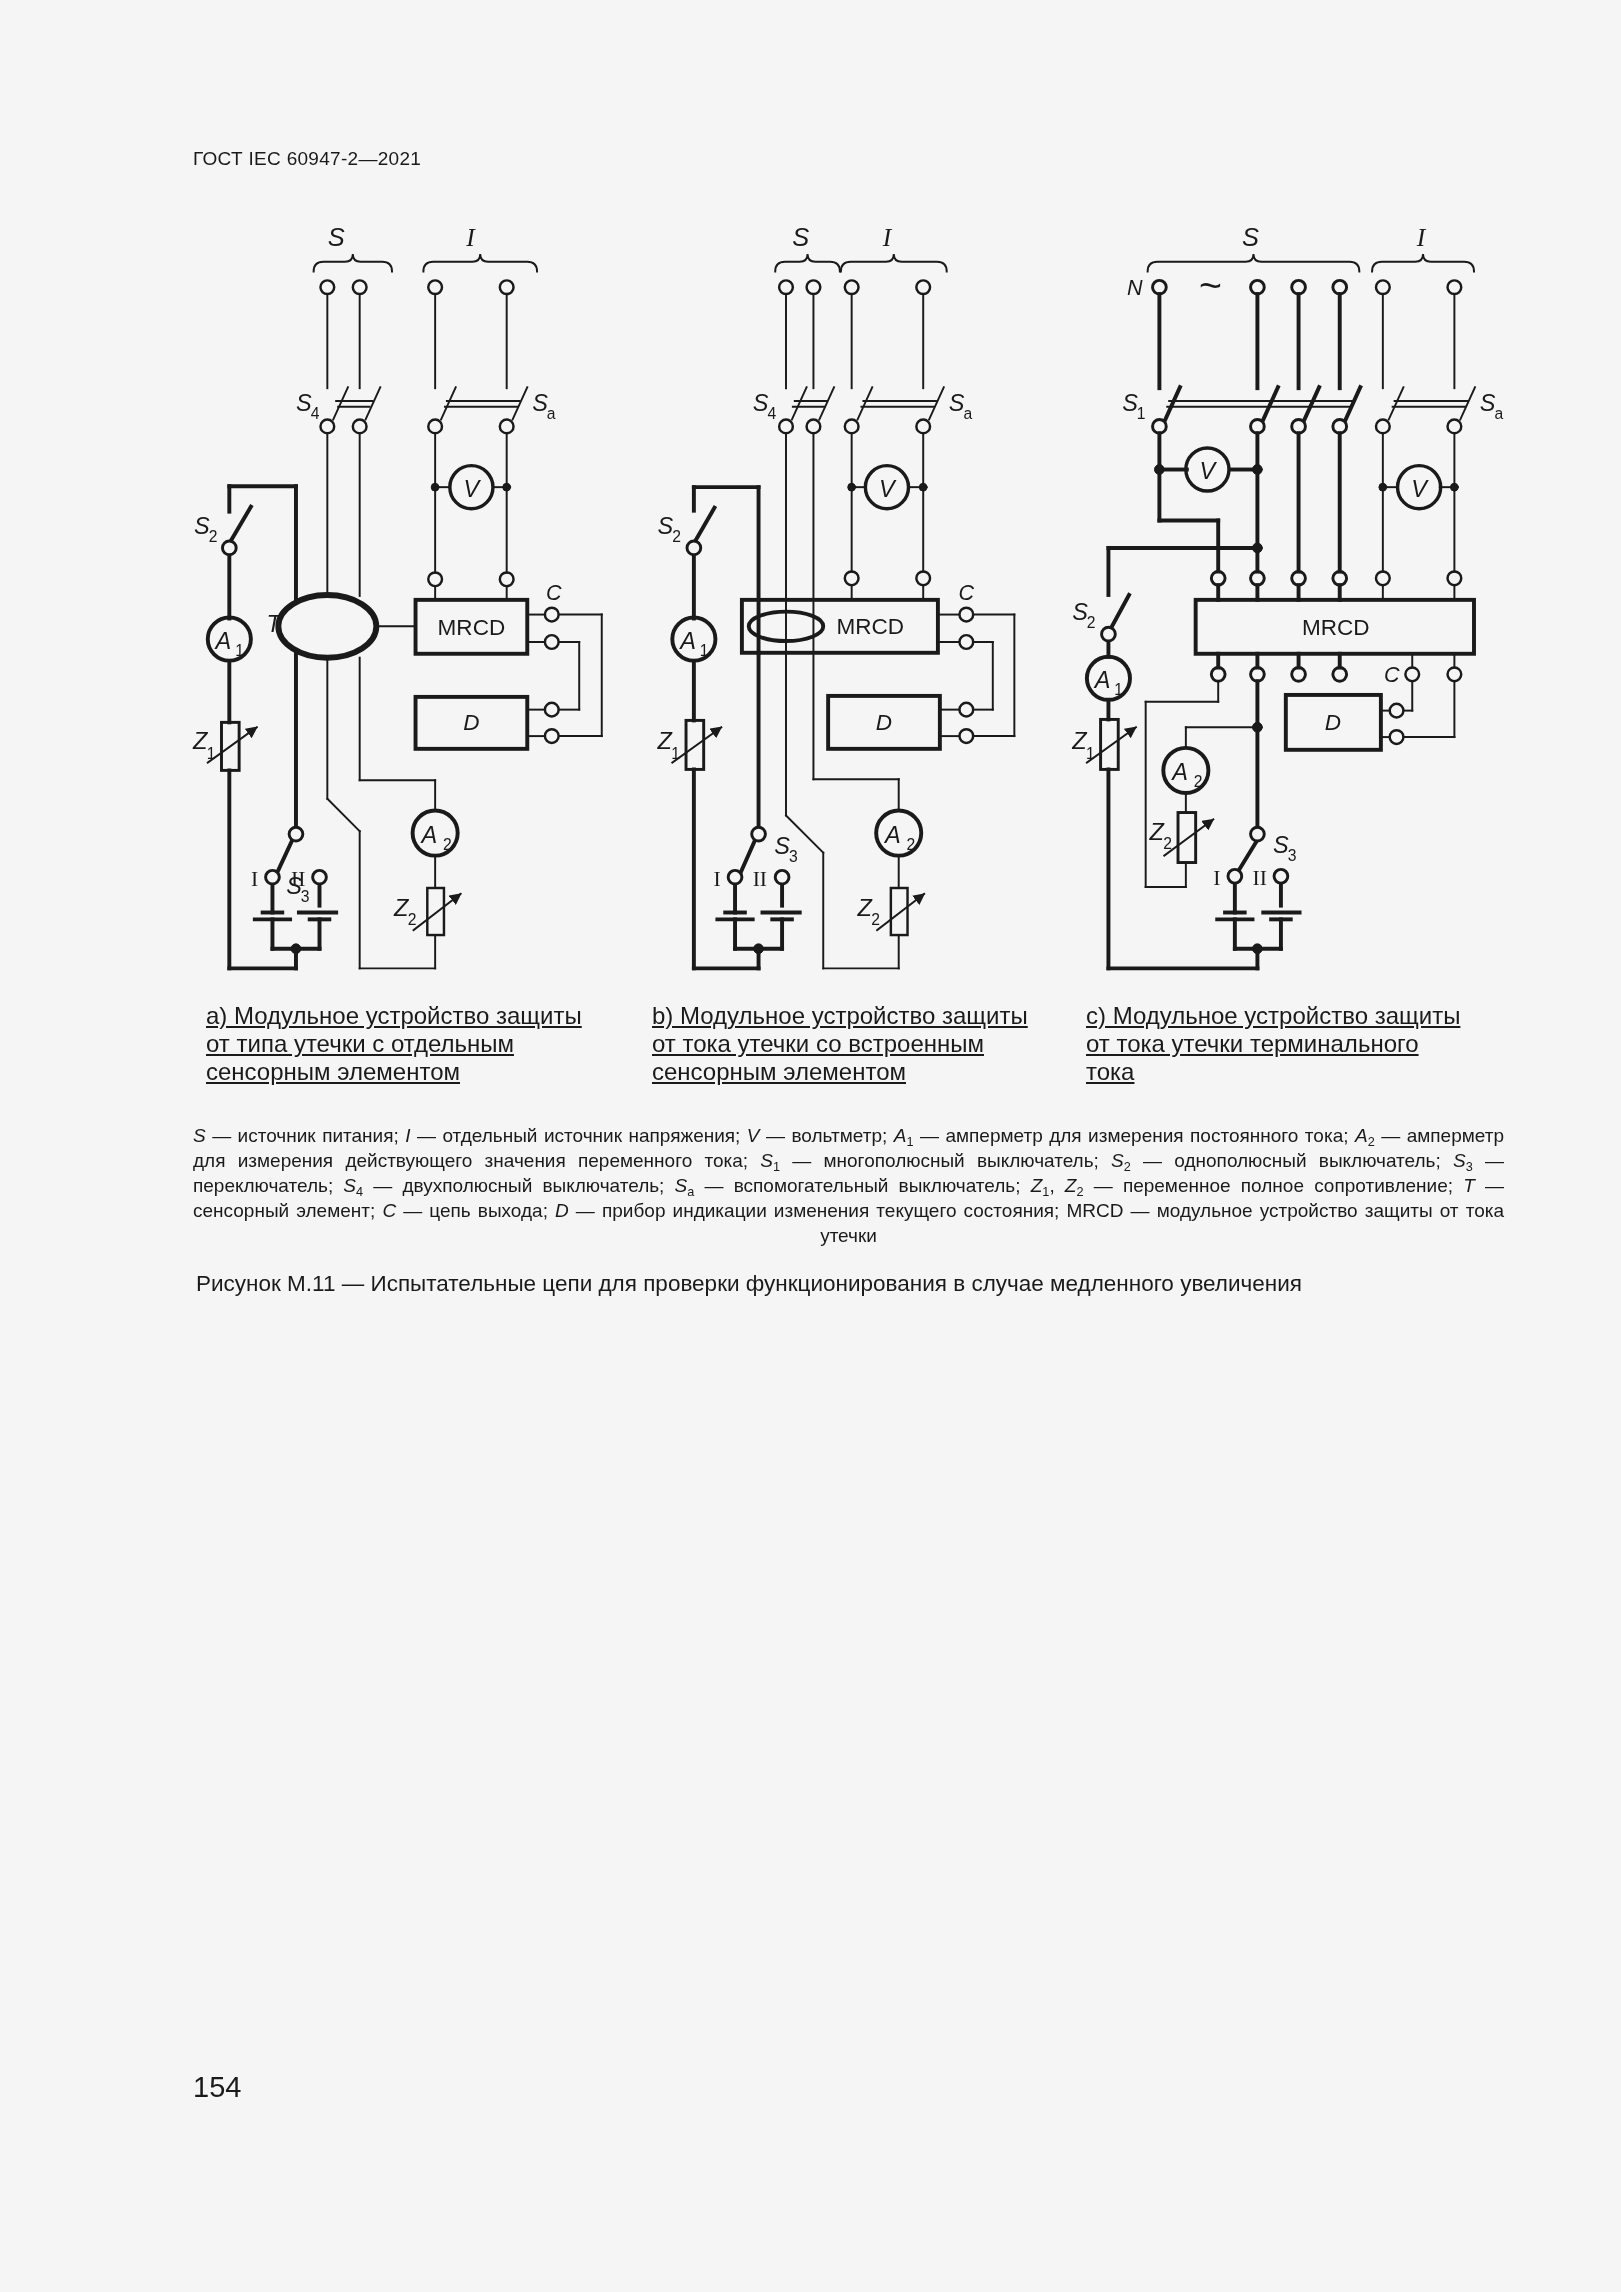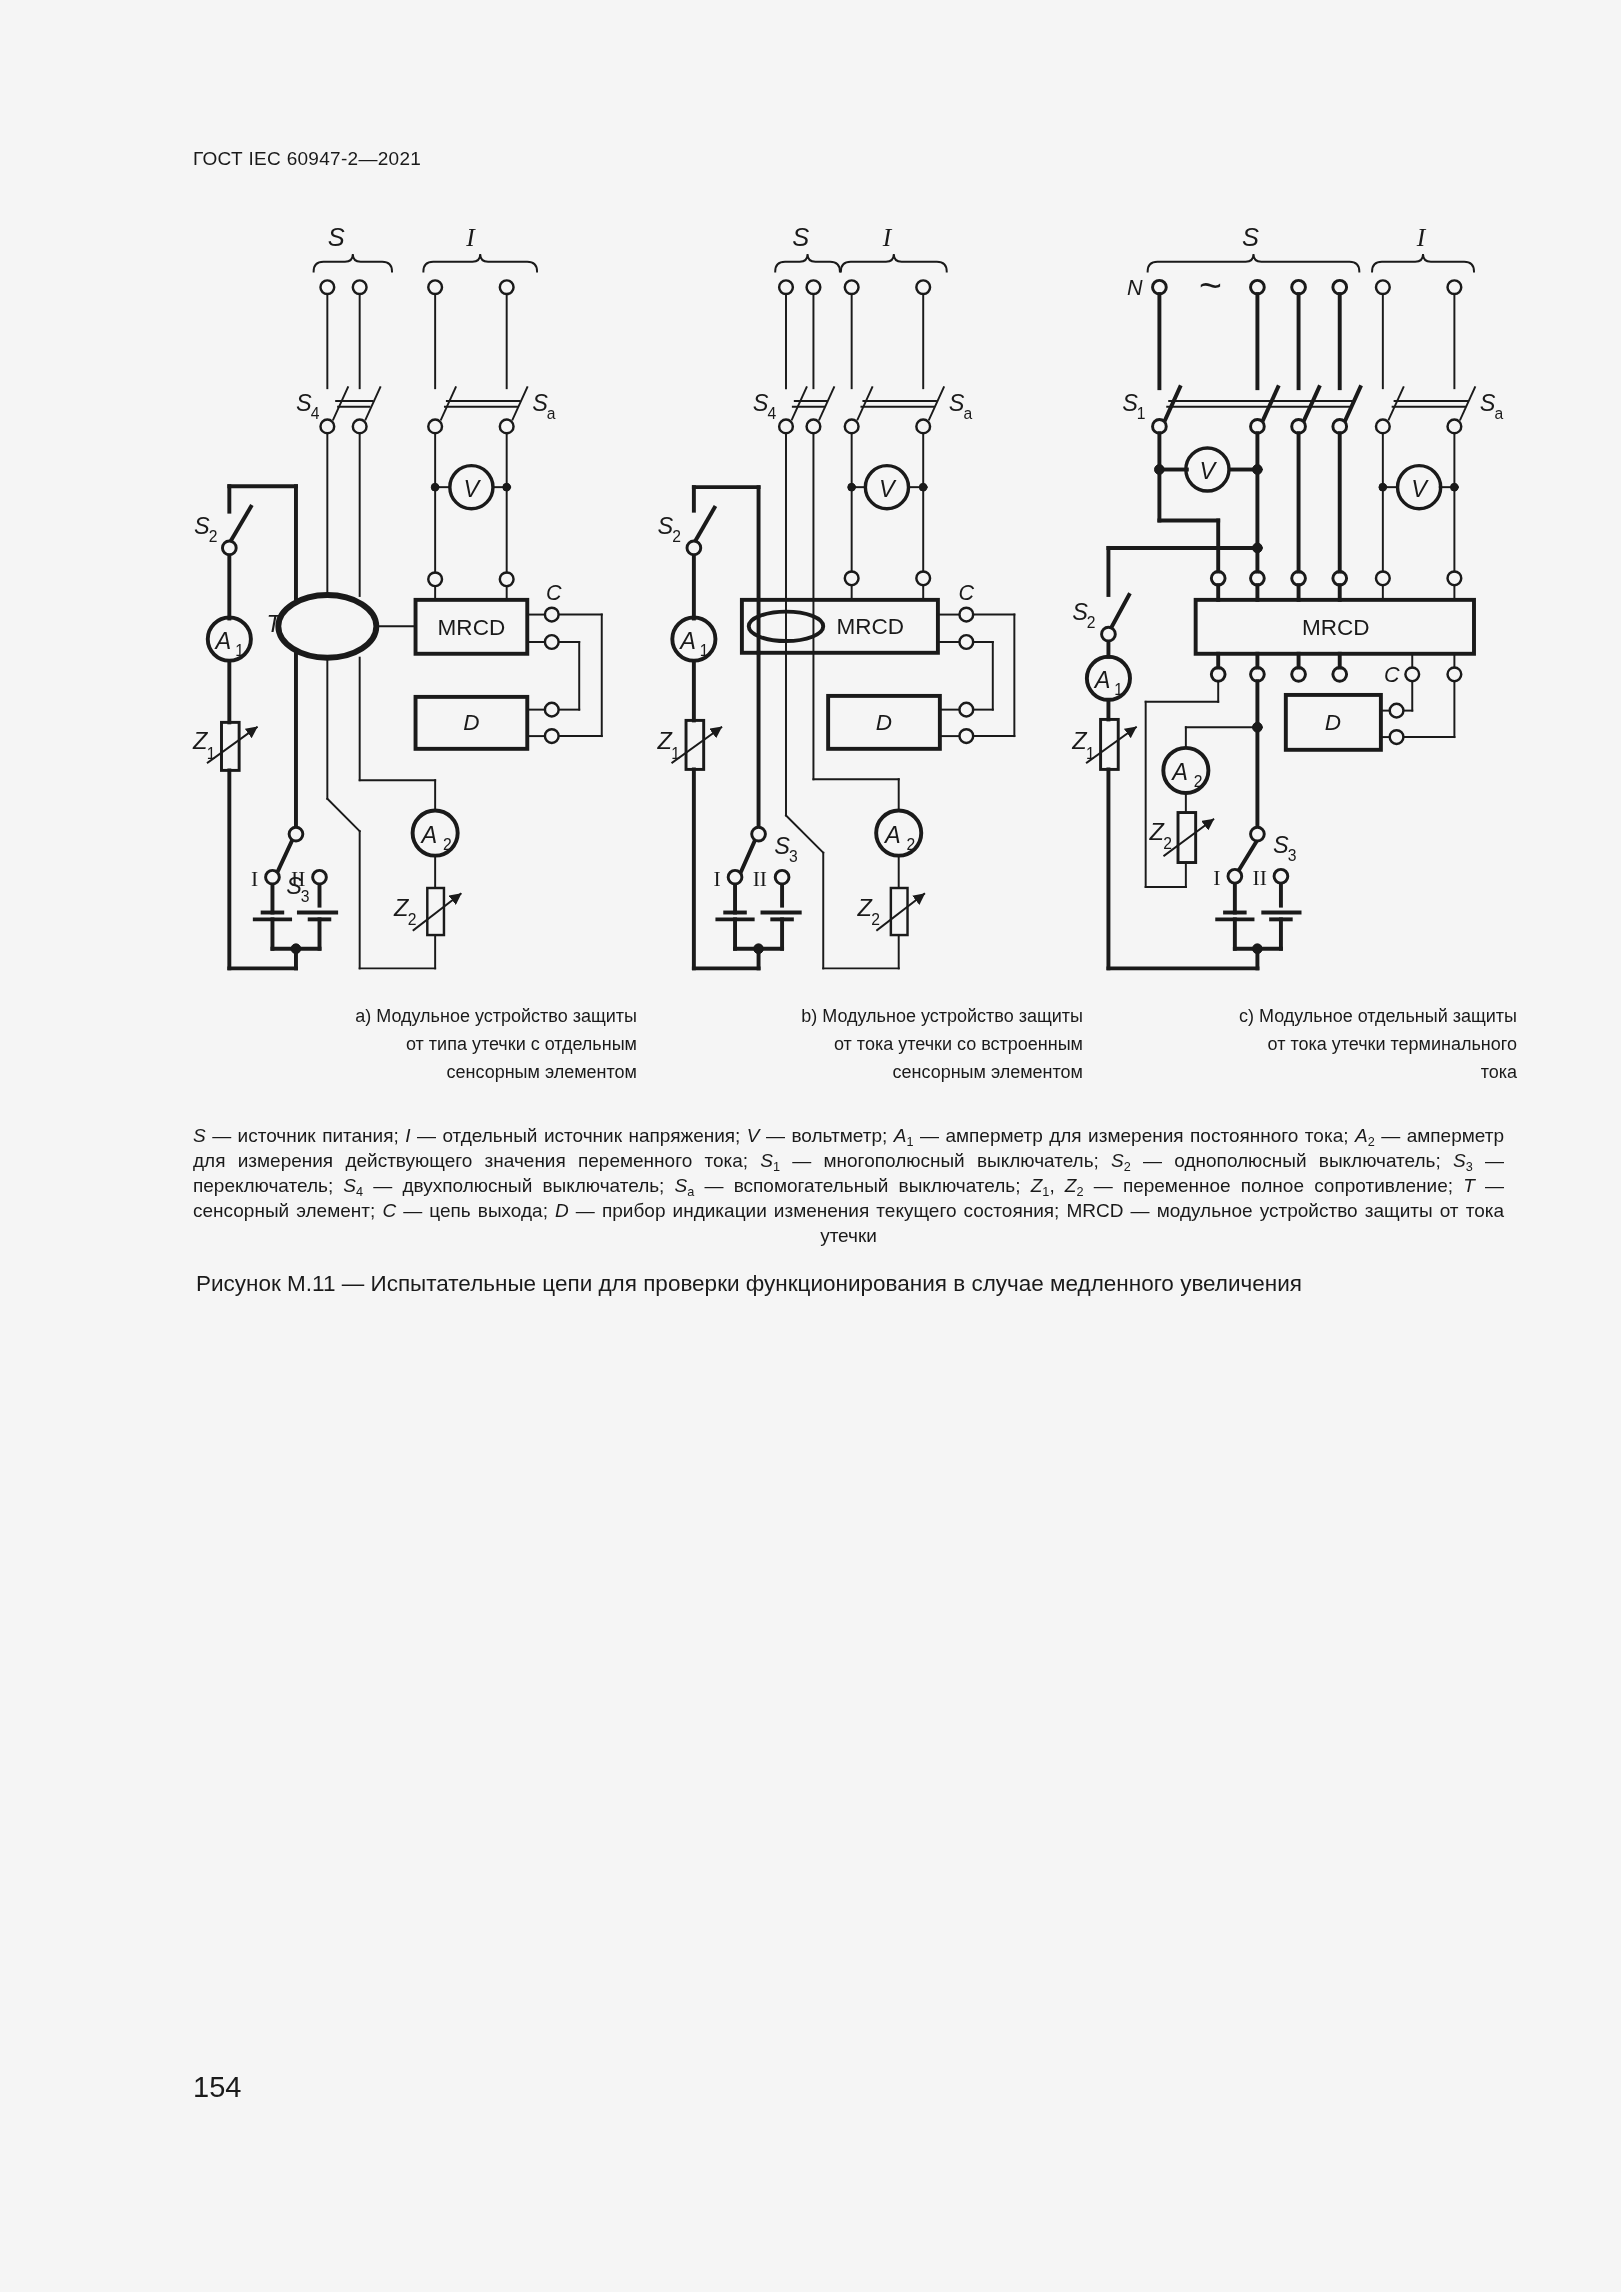--- a/index.html
+++ b/index.html
@@ -11,21 +11,21 @@
   }
   .header-title {
     position: absolute; left: 193px; top: 148px;
     font-size: 19px; font-weight: normal; letter-spacing: 0.3px;
   }
   svg.diagram { position: absolute; left: 0; top: 0; }
   svg text { font-family: "Liberation Sans", sans-serif; fill: #1a1a1a; }
   svg .it { font-style: italic; }
   svg .roman { font-family: "Liberation Serif", serif; }
   .caption {
-    position: absolute; font-size: 18px; line-height: 28px; text-align: right;
+    position: absolute; font-size: 24px; line-height: 28px; text-align: left; text-decoration: underline;
   }
   .legend {
     position: absolute; left: 193px; top: 1123px; width: 1311px;
     font-size: 19px; line-height: 25px; text-align: justify;
     text-align-last: center;
   }
   .legend i { font-style: italic; }
   .legend sub { font-size: 12.7px; vertical-align: -3.9px; line-height: 0; }
   .figure-title {
     position: absolute; left: 196px; top: 1270px; width: 1304px;
@@ -498,21 +498,21 @@
   <div>а) Модульное устройство защиты</div>
   <div>от типа утечки с отдельным</div>
   <div>сенсорным элементом</div>
 </div>
 <div class="caption" style="left:652px; top:1002px; width:431px;">
   <div>b) Модульное устройство защиты</div>
   <div>от тока утечки со встроенным</div>
   <div>сенсорным элементом</div>
 </div>
 <div class="caption" style="left:1086px; top:1002px; width:431px;">
-  <div>с) Модульное отдельный защиты</div>
+  <div>с) Модульное устройство защиты</div>
   <div>от тока утечки терминального</div>
   <div>тока</div>
 </div>
 
 <div class="legend" id="legend"><i>S</i><span> — источник питания; </span><i>I</i><span> — отдельный источник напряжения; </span><i>V</i><span> — вольтметр; </span><i>A</i><sub>1</sub><span> — амперметр для измерения постоянного тока; </span><i>A</i><sub>2</sub><span> — амперметр для измерения действующего значения переменного тока; </span><i>S</i><sub>1</sub><span> — многополюсный выключатель; </span><i>S</i><sub>2</sub><span> — однополюсный выключатель; </span><i>S</i><sub>3</sub><span> — переключатель; </span><i>S</i><sub>4</sub><span> — двухполюсный выключатель; </span><i>S</i><sub>a</sub><span> — вспомогательный выключатель; </span><i>Z</i><sub>1</sub><span>, </span><i>Z</i><sub>2</sub><span> — переменное полное сопротивление; </span><i>T</i><span> — сенсорный элемент; </span><i>C</i><span> — цепь выхода; </span><i>D</i><span> — прибор индикации изменения текущего состояния; </span><span>MRCD</span><span> — модульное устройство защиты от тока утечки</span></div>
 
 <div class="figure-title">
   <div>Рисунок М.11 — Испытательные цепи для проверки функционирования в случае медленного увеличения</div>
 </div>
 

